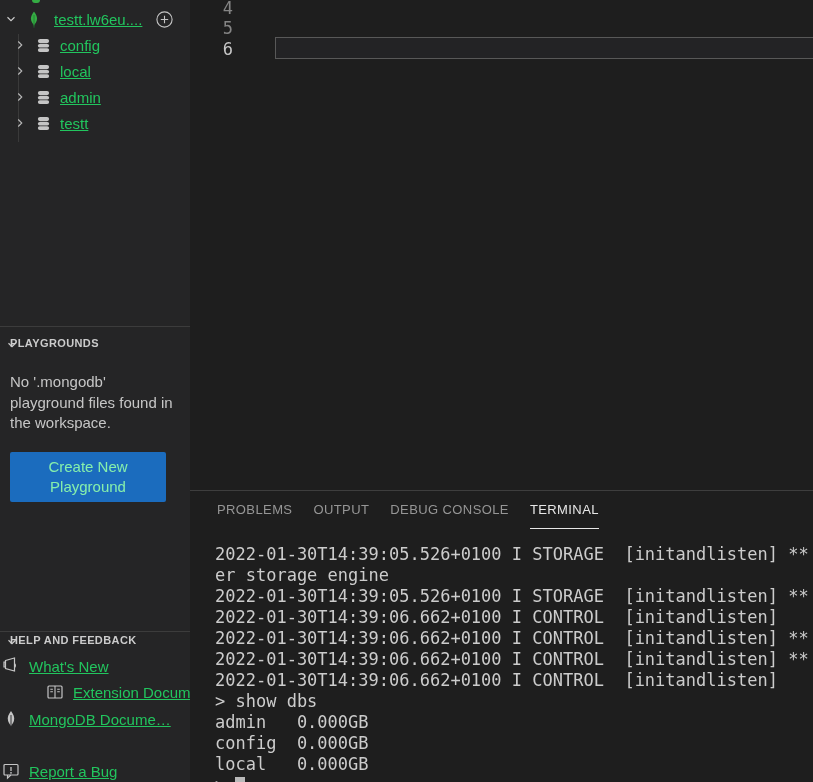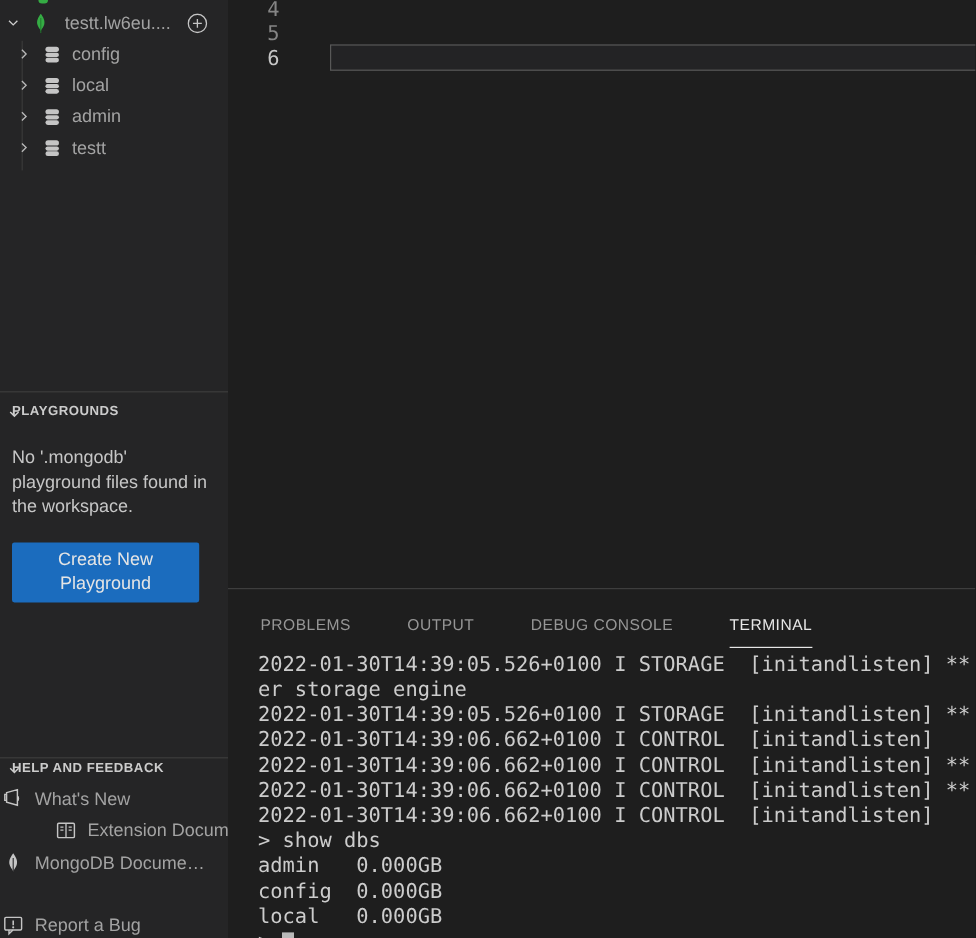--- a/index.html
+++ b/index.html
@@ -11,38 +11,38 @@
   }
   
   .sidebar {
     position:absolute; left:0; top:0; width:190px; height:782px;
     background:#252526; overflow:hidden;
   }
   .leaf-sliver { position:absolute; left:32px; top:0; width:8px; height:3px;
     background:#35ac44; border-radius:0 0 4px 4px; }
   .tree-row { position:absolute; left:0; width:190px; height:26px; display:flex; align-items:center; }
   .tree-row .twist { width:16px; height:16px; display:flex; align-items:center; justify-content:center; flex:0 0 16px; }
-  .tree-label { font-size:15px; color:#a3a3a3; white-space:nowrap; }
+  .tree-label { font-size:15px; color:#22c55e; white-space:nowrap;text-decoration:underline; }
   .conn-row .twist { margin-left:3px; }
   .conn-row .leaf { margin-left:9px; margin-right:14px; }
   .db-row .twist { margin-left:12px; }
   .db-row .dbicon { margin:0 9px 0 8px; }
   .plus-btn { position:absolute; right:17px; top:5px; width:17px; height:17px; cursor:pointer; }
   .indent-guide { position:absolute; left:18px; top:34px; width:1px; height:108px; background:#3a3a3a; }
 
   .section-divider { position:absolute; left:0; width:190px; height:1px; background:#3c3c3c; }
   .section-header { position:absolute; left:10px; font-size:11px; font-weight:bold;
     letter-spacing:.4px; color:#cccccc; white-space:nowrap; }
   .section-chevron { position:absolute; left:-5px; width:14px; height:14px; }
 
   .pg-message { position:absolute; left:10px; top:372px; width:172px;
     font-size:15px; line-height:20.5px; color:#c6c6c6; }
   .pg-button {
     position:absolute; left:10px; top:452px; width:156px; height:50px;
-    background:#1b6cbe; color:#e5e5e5; border:none; border-radius:2px;
+    background:#1b6cbe; color:#86efac; border:none; border-radius:2px;
     font-family:"Liberation Sans", sans-serif; font-size:15px; line-height:20px;
     cursor:pointer; padding:4px 10px; text-align:center;
   }
   .help-item { position:absolute; left:0; width:190px; height:26px; display:flex;
     align-items:center; cursor:pointer; }
   .help-item .hicon { width:18px; height:18px; margin-left:2px; margin-right:9px; flex:0 0 18px; }
   .help-item .tree-label { white-space:nowrap; overflow:hidden; }
 
   
   .editor { position:absolute; left:190px; top:0; width:623px; height:490px; background:#1e1e1e; }
@@ -52,21 +52,21 @@
   }
   .gutter-num.active { color:#c6c6c6; }
   .inline-input {
     position:absolute; left:85px; right:-2px; top:37px; height:22px;
     background:#232325; border:1px solid #585858;
   }
 
   
   .panel { position:absolute; left:190px; top:490px; width:623px; height:292px;
     background:#1e1e1e; border-top:1px solid #3e3e3e; }
-  .panel-tabs { position:absolute; left:27px; top:11px; height:38px; display:flex; gap:47px; }
+  .panel-tabs { position:absolute; left:27px; top:0; height:38px; display:flex; gap:21px; }
   .panel-tab { height:38px; display:flex; align-items:center; font-size:13px;
     letter-spacing:.4px; color:#969696; cursor:pointer; border-bottom:1px solid transparent; }
   .panel-tab.active { color:#e7e7e7; border-bottom:1px solid #e7e7e7; }
 
   .terminal { position:absolute; left:25px; top:53px; right:0; bottom:0; overflow:hidden; }
   .term-line { height:21px; font-family:"DejaVu Sans Mono", monospace; font-size:17px;
     line-height:21px; color:#cccccc; white-space:pre; }
   .cursor-block { display:inline-block; width:10px; height:18px; background:#b9b9b9;
     vertical-align:text-bottom; }
   svg { display:block; }

